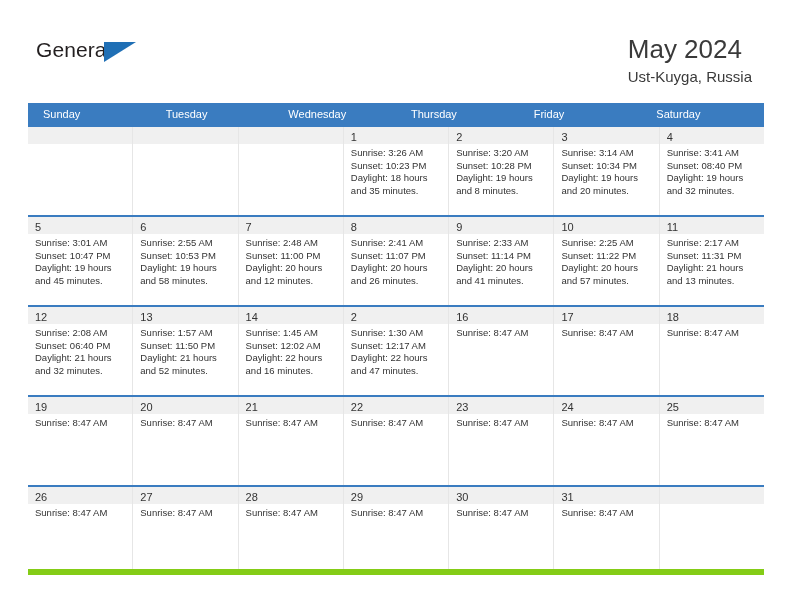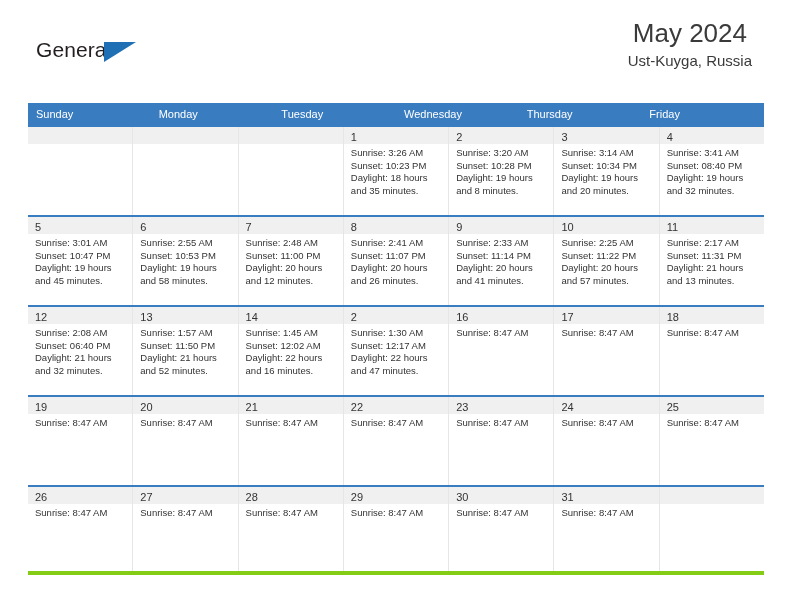--- a/index.html
+++ b/index.html
@@ -62,22 +62,22 @@
     font-size: 21px;
     color: #14532d;
     line-height: 24px;
     white-space: nowrap;
     margin-top: 44px;
   }
 
   .title-block {
     position: absolute;
     right: 36px;
-    top: 16px;
-    text-align: center;
+    top: 32px;
+    text-align: left;
   }
   .cal-title {
     font-size: 26px;
     color: #3a3a3a;
     line-height: 34px;
     white-space: nowrap;
   }
   .cal-subtitle {
     font-size: 15px;
     color: #3a3a3a;
@@ -97,35 +97,35 @@
     display: flex;
     width: 736px;
     height: 22px;
     background: #3a7cc0;
   }
   .dow-cell {
     flex: 1 1 0;
     color: #ffffff;
     font-size: 11px;
     line-height: 22px;
-    padding-left: 8px;
+    padding-left: 15px;
     box-sizing: border-box;
     white-space: nowrap;
     overflow: hidden;
   }
 
   .week-row {
     display: flex;
     width: 736px;
     height: 90px;
     border-top: 2px solid #3a7cc0;
     box-sizing: border-box;
   }
   .week-row.last {
-    border-bottom: 4px solid #84cc16;
+    border-bottom: 6px solid #84cc16;
   }
   .day-cell {
     flex: 1 1 0;
     position: relative;
     background: #ffffff;
     border-right: 1px solid #e6e6e6;
     box-sizing: border-box;
     overflow: hidden;
   }
   .day-cell:last-child {
@@ -171,25 +171,25 @@
     <div class="title-block">
       <div class="cal-title">May 2024</div>
       <div class="cal-subtitle">Ust-Kuyga, Russia</div>
     </div>
 
   </div>
 
   <div class="calendar">
     <div class="dow-row">
         <div class="dow-cell">Sunday</div>
-        <div class="dow-cell">Monday</div>
         <div class="dow-cell">Tuesday</div>
         <div class="dow-cell">Wednesday</div>
         <div class="dow-cell">Thursday</div>
         <div class="dow-cell">Friday</div>
+        <div class="dow-cell">Saturday</div>
       </div>
     <div id="weeks-container">
         <div class="week-row">
           <div class="day-cell empty">
             <div class="date-band"><span class="date-num"></span></div>
             <div class="day-body"></div>
           </div>
           <div class="day-cell empty">
             <div class="date-band"><span class="date-num"></span></div>
             <div class="day-body"></div>

